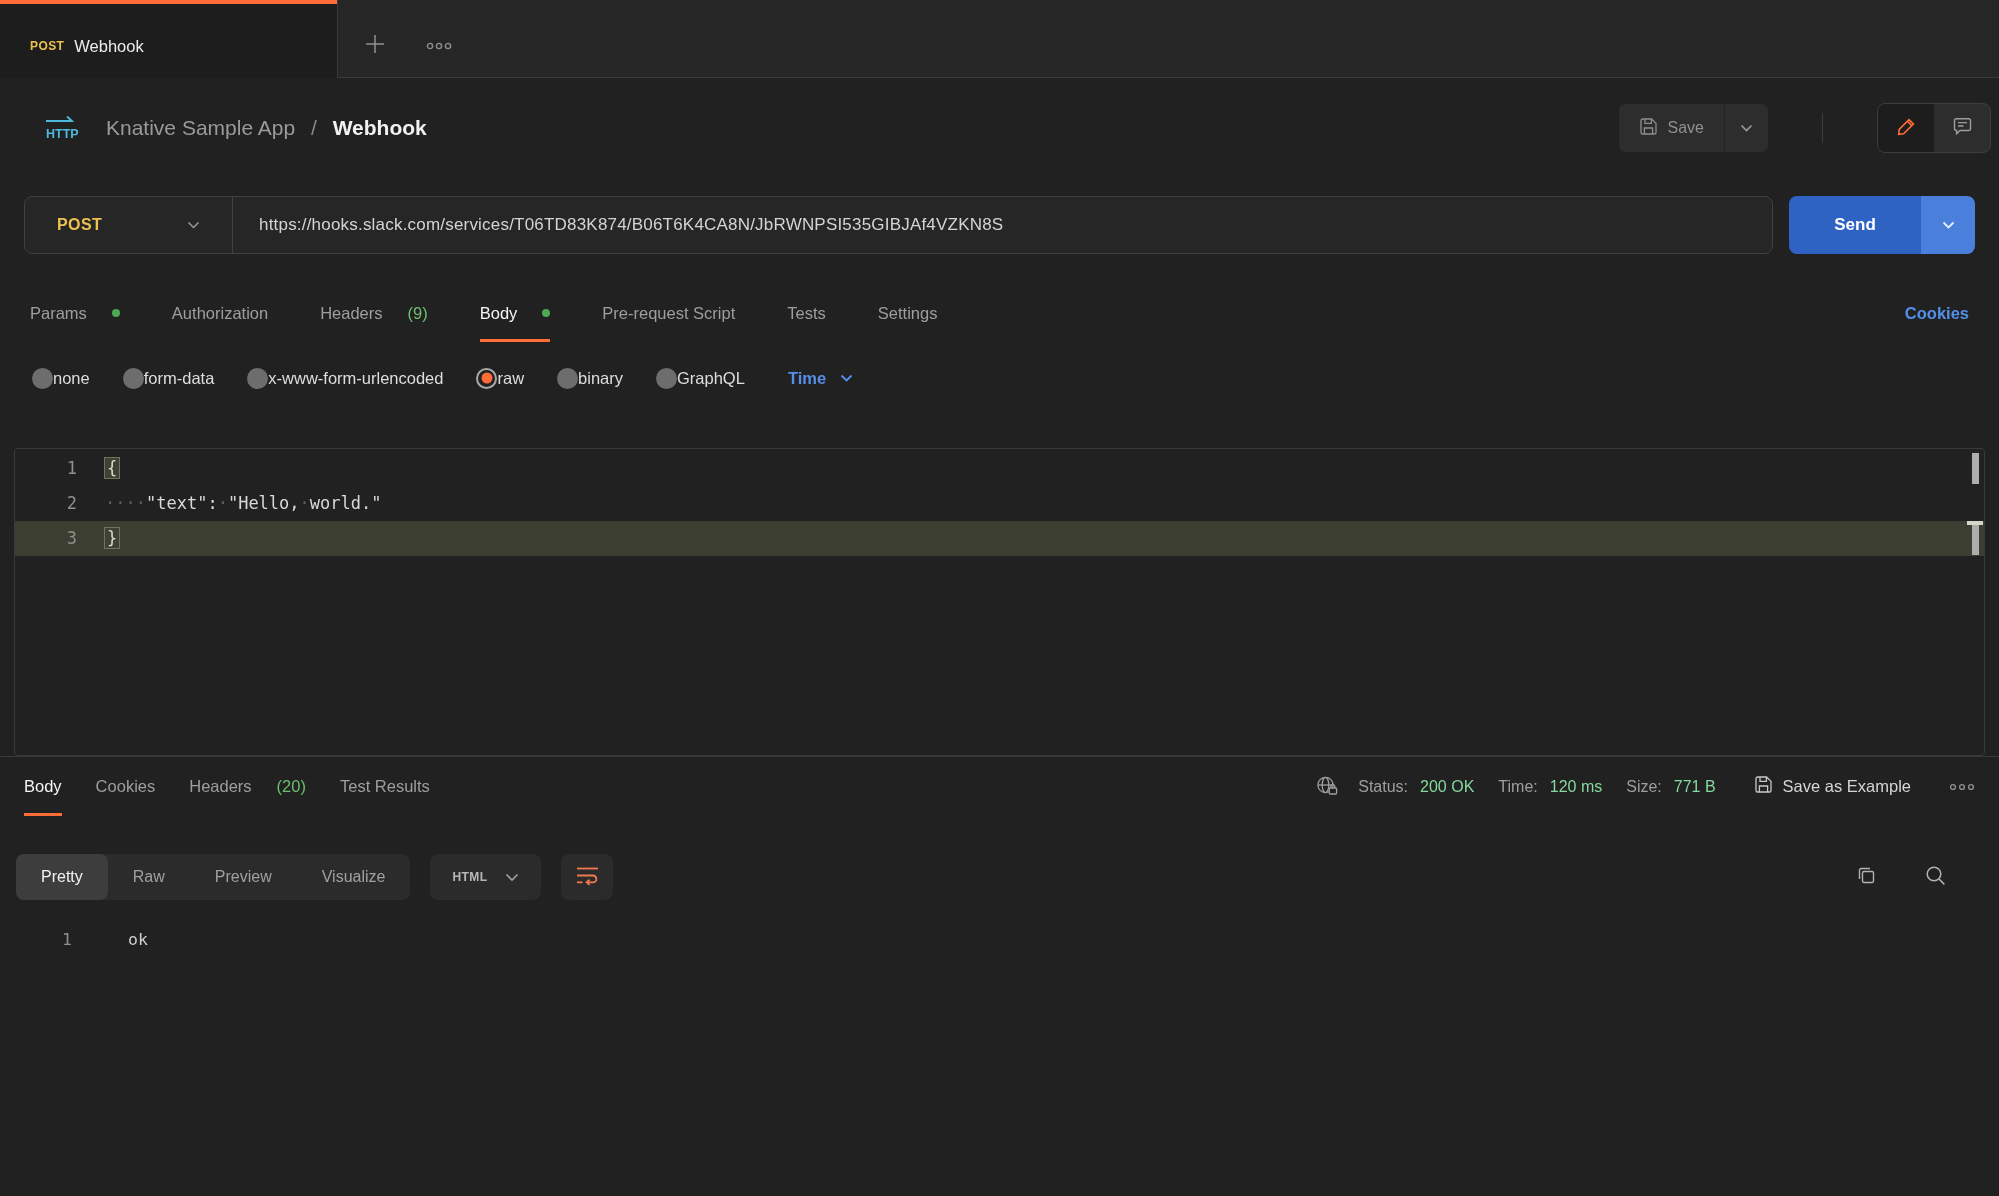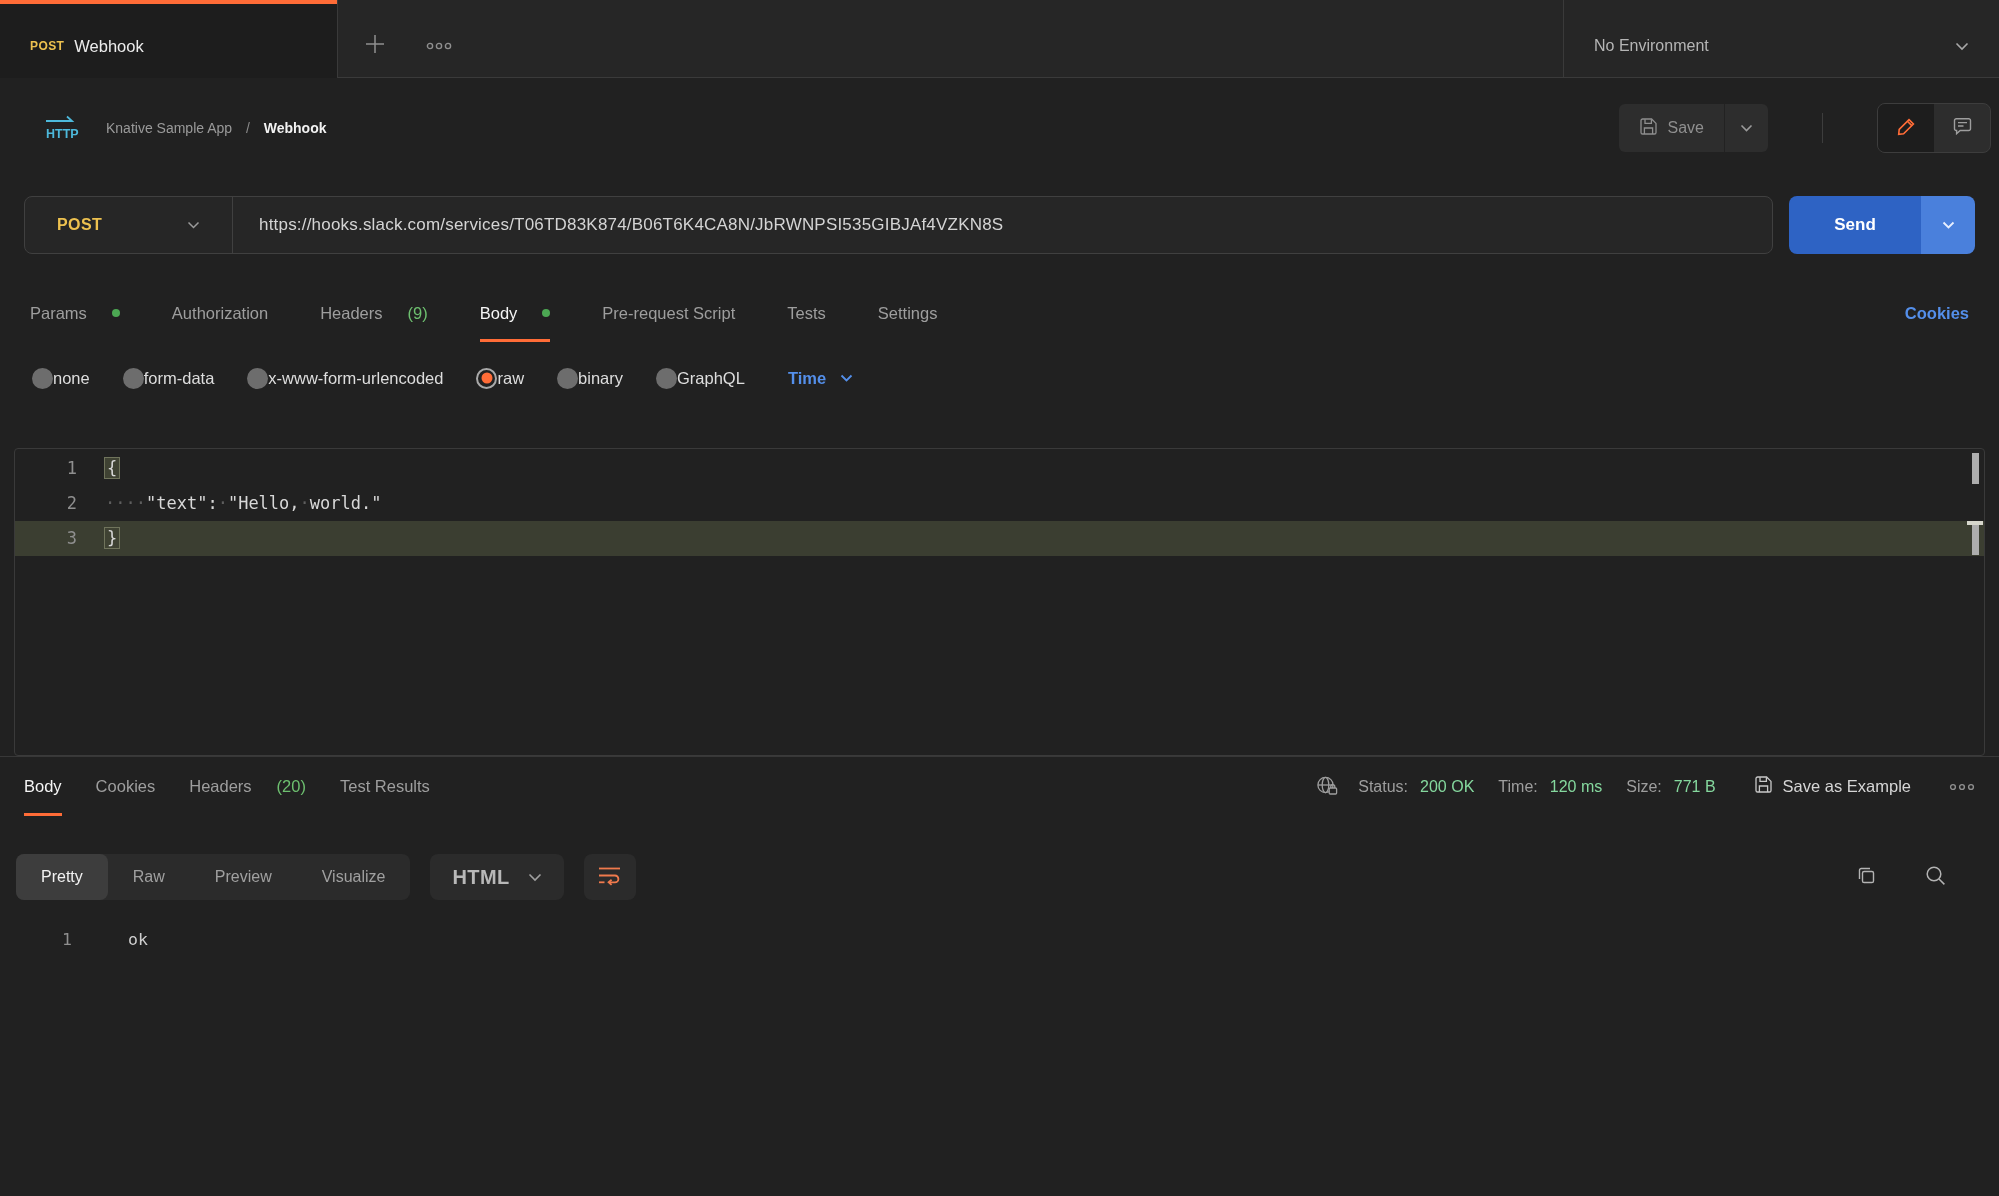--- a/index.html
+++ b/index.html
@@ -19,21 +19,21 @@
   .strip-btn.more { margin-left:18px; letter-spacing:3px; font-size:11px; color:#8f8f8f; }
   .strip-spacer { flex:1; }
   .env-select { width:436px; border-left:1px solid #3a3a3a; display:flex; align-items:center;
                 padding:14px 30px 0 30px; cursor:pointer; }
   .env-select .env-label { font-size:16px; color:#b5b5b5; }
   .env-select .chev { margin-left:auto; color:#a8a8a8; }
 
   
   .topbar { height:100px; display:flex; align-items:center; padding:0 8px 0 42px; }
   .crumb-icon { margin-right:26px; display:flex; align-items:center; }
-  .crumb { font-size:14px; color:#9a9a9a; }
+  .crumb { font-size:21px; color:#9a9a9a; }
   .crumb .sep { margin:0 10px; color:#8a8a8a; }
   .crumb .current { color:#f2f2f2; font-weight:bold; }
   .topbar-actions { margin-left:auto; display:flex; align-items:center;gap:32px; }
   .save-group { display:flex; }
   .save-main { display:flex; align-items:center; gap:10px; background:#2d2d2d; border-radius:6px 0 0 6px;
                padding:0 20px; height:48px; color:#8f8f8f; font-size:16px; cursor:pointer; }
   .save-chev { width:44px; height:48px; background:#2d2d2d; border-left:1px solid #222;
                border-radius:0 6px 6px 0; display:flex; align-items:center; justify-content:center;
                color:#9a9a9a; cursor:pointer; }
   .vdivider { width:1px; height:30px; background:#3d3d3d; margin:0 22px; }
@@ -105,21 +105,21 @@
   .resp-more { color:#8f8f8f; letter-spacing:2.5px; font-size:12px; margin-left:26px; cursor:pointer; }
 
   
   .resp-toolbar { margin-top:38px; display:flex; align-items:center; padding:0 16px; height:46px; }
   .view-group { display:flex; background:#2b2b2b; border-radius:8px; height:46px; }
   .view-item { padding:8px 25px; display:flex; align-items:center; font-size:16px; color:#a0a0a0;
                border-radius:8px; cursor:pointer; }
   .view-item.active { background:#3d3d3d; color:#f2f2f2; }
   .fmt-select { margin-left:20px; background:#2b2b2b; border-radius:8px; height:46px; display:flex;
                 align-items:center; gap:18px; padding:0 22px; cursor:pointer; }
-  .fmt-select .fmt-label { font-size:20px; font-weight:bold; color:#b8b8b8; letter-spacing:.4px; }
+  .fmt-select .fmt-label { font-size:12px; font-weight:bold; color:#b8b8b8; letter-spacing:.4px; }
   .fmt-select .chev { color:#a0a0a0; }
   .wrap-btn { margin-left:20px; width:52px; height:46px; background:#2b2b2b; border-radius:8px;
               display:flex; align-items:center; justify-content:center; cursor:pointer; }
   .resp-tools { margin-left:auto; display:flex; align-items:center; gap:46px; margin-right:36px; }
   .tool-btn { display:flex; align-items:center; color:#b3b3b3; cursor:pointer; }
 
   
   .resp-code { margin-top:22px; font-family:"DejaVu Sans Mono", monospace; }
   .resp-line { display:flex; height:36px; line-height:36px; font-size:16.5px; }
   .resp-gutter { width:86px; text-align:right; padding-right:14px; color:#8f8f8f; flex:none; }
@@ -146,28 +146,20 @@
   <div class="strip-btn more">
     <span>
       <svg width="26" height="8" viewBox="0 0 26 8">
           <circle cx="4" cy="4" r="2.6" fill="none" stroke="#8f8f8f" stroke-width="1.4"></circle>
           <circle cx="13" cy="4" r="2.6" fill="none" stroke="#8f8f8f" stroke-width="1.4"></circle>
           <circle cx="22" cy="4" r="2.6" fill="none" stroke="#8f8f8f" stroke-width="1.4"></circle>
         </svg>
     </span>
   </div>
   <div class="strip-spacer"></div>
-  <div class="env-select">
-    <span class="env-label">No Environment</span>
-    <span class="chev">
-      <svg class="chev-svg" width="14" height="9" viewBox="0 0 14 9">
-          <path d="M1.5 1.5 L7 7 L12.5 1.5" fill="none" stroke="currentColor" stroke-width="1.6"></path>
-        </svg>
-    </span>
-  </div>
   <div class="strip-border"></div>
 </div>
 
 <div class="topbar">
   <span class="crumb-icon">
     <svg width="38" height="30" viewBox="0 0 38 30">
       <path d="M4 8 H30 L25 3.5" fill="none" stroke="#4DB9DB" stroke-width="1.8"></path>
       <text x="4" y="25" font-size="12.5" font-weight="bold" fill="#4DB9DB" font-family="Liberation Sans, sans-serif">HTTP</text>
     </svg>
   </span>

